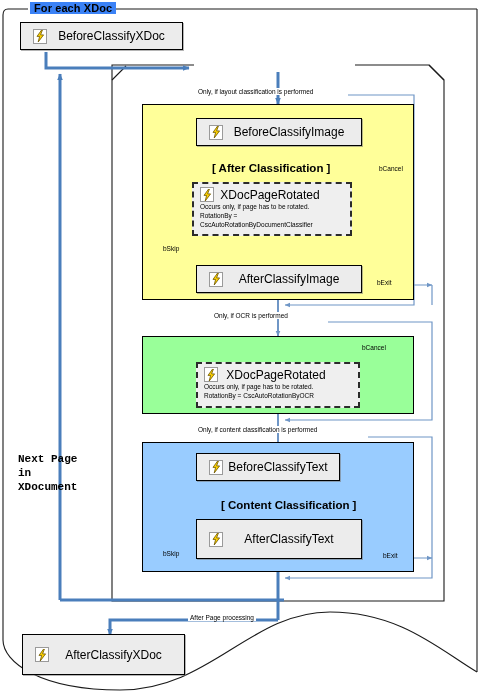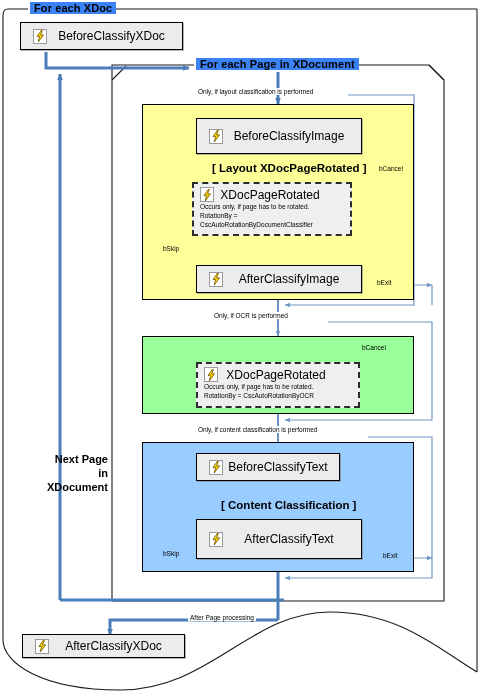--- a/index.html
+++ b/index.html
@@ -125,23 +125,24 @@
     color: #000000;
     white-space: nowrap;
     background: transparent;
   }
 
   .side-label {
     position: absolute;
     font-size: 11px;
     font-weight: bold;
     color: #000000;
-    text-align: right;
+    text-align: left;
     line-height: 1.28;
     white-space: pre-line;
+    font-family: Liberation Mono, monospace;
   }
 </style>
 </head>
 <body>
 
 <div id="canvas">
 
   <svg class="svg-layer" viewBox="0 0 480 696" width="480" height="696">
     <defs>
       <marker id="ah-blue" markerWidth="7" markerHeight="7" refX="6" refY="3.2" orient="auto" markerUnits="userSpaceOnUse">
@@ -208,49 +209,48 @@
 
     <path d="M 328,322 L 432,322 L 432,420 L 285,420" fill="none" stroke="#6f96c6" stroke-width="1.2" marker-end="url(#ah-thin)"></path>
 
     <path d="M 368,437 L 432,437 L 432,578 L 285,578" fill="none" stroke="#6f96c6" stroke-width="1.2" marker-end="url(#ah-thin)"></path>
 
     <path d="M 278,620 L 110,620 L 110,635" fill="none" stroke="#4a7ebb" stroke-width="3" marker-end="url(#ah-blue)"></path>
     <path d="M 278,600 L 278,620" fill="none" stroke="#4a7ebb" stroke-width="3"></path>
   </svg>
 
   <div class="group-title" id="title-xdoc">For each XDoc</div>
-  <div class="group-title" id="title-page">For each Page in XDocument</div>
 
   <div class="side-label" style="left:18px; top:452px; width:90px;">Next Page
 in
 XDocument</div>
 
   <div class="event-box" style="left:20px; top:22px; width:163px; height:28px;">
     <span class="bolt">
       <svg width="11" height="12" viewBox="0 0 11 12">
         <path d="M6.6 0 L2 6.4 L4.6 6.4 L3.2 12 L8.6 4.9 L5.6 4.9 L7.4 0 Z" fill="#ffd400" stroke="#6b5400" stroke-width="0.8"></path>
       </svg>
     </span>
     <span class="label">BeforeClassifyXDoc</span>
   </div>
 
   <div class="note" style="left:196px; top:88px;">Only, if layout classification is performed</div>
 
   <div class="phase yellow" style="left:142px; top:104px; width:272px; height:196px;"></div>
 
-  <div class="event-box" style="left:196px; top:118px; width:166px; height:36px;">
+  <div class="event-box" style="left:196px; top:118px; width:166px; height:28px;">
     <span class="bolt">
       <svg width="11" height="12" viewBox="0 0 11 12">
         <path d="M6.6 0 L2 6.4 L4.6 6.4 L3.2 12 L8.6 4.9 L5.6 4.9 L7.4 0 Z" fill="#ffd400" stroke="#6b5400" stroke-width="0.8"></path>
       </svg>
     </span>
     <span class="label">BeforeClassifyImage</span>
   </div>
 
-  <div class="phase-title" style="left:212px; top:162px;">[ Layout XDocPageRotated ]</div>
+  <div class="phase-title" style="left:212px; top:162px;">[ After Classification ]</div>
 
   <div class="dashed-box" style="left:192px; top:182px; width:160px; height:54px;">
     <div class="head">
       <span class="bolt">
         <svg width="11" height="12" viewBox="0 0 11 12">
           <path d="M6.6 0 L2 6.4 L4.6 6.4 L3.2 12 L8.6 4.9 L5.6 4.9 L7.4 0 Z" fill="#ffd400" stroke="#6b5400" stroke-width="0.8"></path>
         </svg>
       </span>
       <span class="label">XDocPageRotated</span>
     </div>
@@ -315,21 +315,21 @@
       </svg>
     </span>
     <span class="label">AfterClassifyText</span>
   </div>
 
   <div class="flag" style="left:163px; top:550px;">bSkip</div>
   <div class="flag" style="left:383px; top:552px;">bExit</div>
 
   <div class="note" style="left:188px; top:614px;">After Page processing</div>
 
-  <div class="event-box" style="left:22px; top:634px; width:163px; height:24px;">
+  <div class="event-box" style="left:22px; top:634px; width:163px; height:41px;">
     <span class="bolt">
       <svg width="11" height="12" viewBox="0 0 11 12">
         <path d="M6.6 0 L2 6.4 L4.6 6.4 L3.2 12 L8.6 4.9 L5.6 4.9 L7.4 0 Z" fill="#ffd400" stroke="#6b5400" stroke-width="0.8"></path>
       </svg>
     </span>
     <span class="label">AfterClassifyXDoc</span>
   </div>
 
 </div>
 

